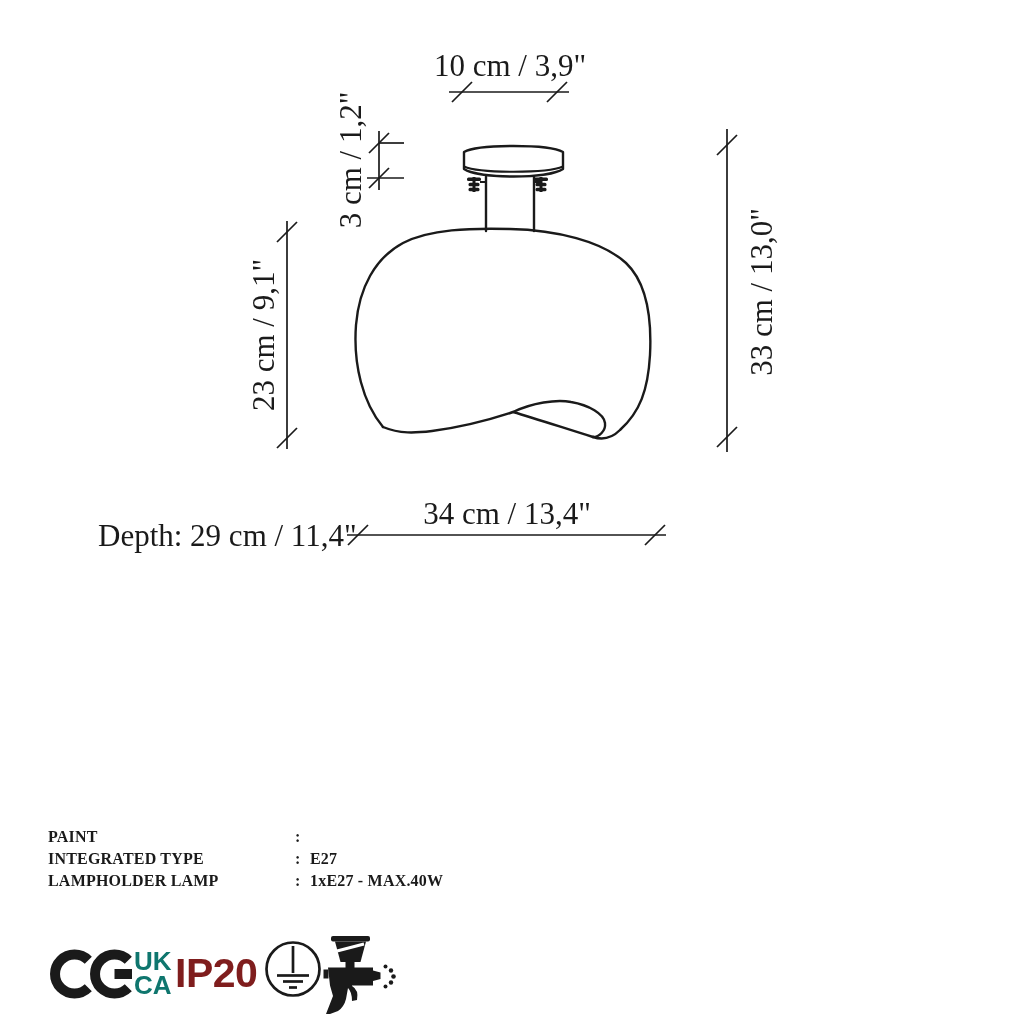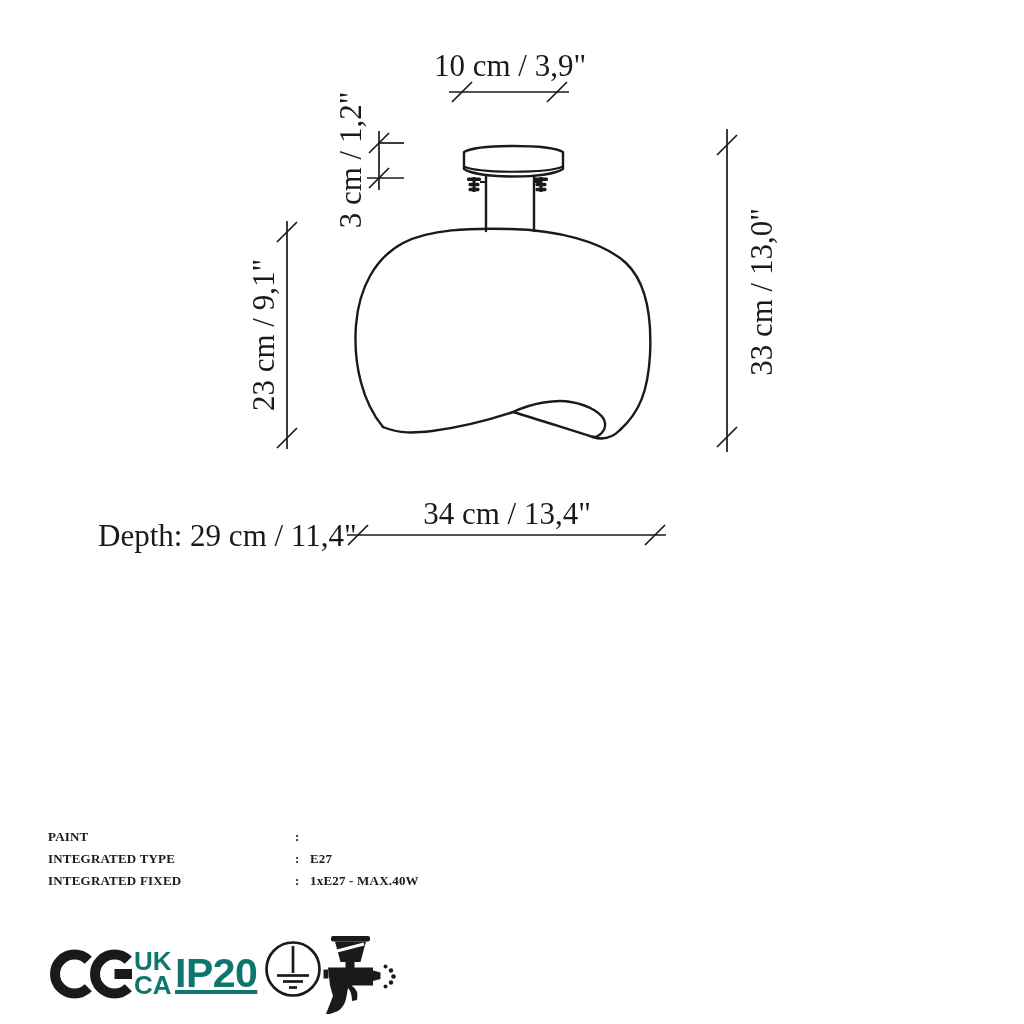--- a/index.html
+++ b/index.html
@@ -10,32 +10,32 @@
   .drawing-svg{position:absolute;left:0;top:0;width:1024px;height:1024px;}
   .outline{stroke:#1a1a1a;stroke-width:2.4;fill:none;stroke-linecap:round;stroke-linejoin:round;}
   .thin{stroke:#1a1a1a;stroke-width:2;fill:none;}
   .dimline{stroke:#1a1a1a;stroke-width:1.7;fill:none;}
   .dimtext{font-family:"Liberation Serif",serif;font-size:31px;fill:#1a1a1a;}
   .solid{fill:#1a1a1a;stroke:none;}
   .cearc{stroke:#1a1a1a;stroke-width:10;fill:none;stroke-linecap:butt;}
   .earthline{stroke:#1a1a1a;stroke-width:2.7;fill:none;stroke-linecap:butt;}
 
   .specs{position:absolute;left:48px;top:826px;
-    font-family:"Liberation Serif",serif;font-weight:bold;font-size:13px;
+    font-family:"Liberation Serif",serif;font-weight:bold;font-size:16px;
     line-height:22px;letter-spacing:0.2px;color:#1a1a1a;}
   .spec-row{display:flex;}
   .spec-label{width:247px;}
   .spec-colon{width:15px;}
 
   .ukca{position:absolute;left:134px;top:950px;
     font-family:"Liberation Sans",sans-serif;font-weight:700;
     font-size:26px;line-height:23.5px;letter-spacing:0px;color:#0f766e;}
   .ip20{position:absolute;left:175px;top:951px;
     font-family:"Liberation Sans",sans-serif;font-weight:700;
-    font-size:41px;line-height:44px;letter-spacing:-0.5px;color:#0f766e;text-decoration:underline;}
+    font-size:41px;line-height:44px;letter-spacing:-0.5px;color:#7f1d1d;}
 </style>
 </head>
 <body>
 
 <div class="canvas">
 
   <svg class="drawing-svg" viewBox="0 0 1024 1024">
 
     <g>
       <path class="outline" d="M 464,169 L 464,152 C 478,144 549,144 563,152 L 563,169 C 548,179 479,179 464,169 Z"></path>
@@ -157,21 +157,21 @@
     <div class="spec-row">
       <span class="spec-label">PAINT</span>
       <span class="spec-colon">:</span>
     </div>
     <div class="spec-row">
       <span class="spec-label">INTEGRATED TYPE</span>
       <span class="spec-colon">:</span>
       <span class="spec-value">E27</span>
     </div>
     <div class="spec-row">
-      <span class="spec-label">INTEGRATED FIXED</span>
+      <span class="spec-label">LAMPHOLDER LAMP</span>
       <span class="spec-colon">:</span>
       <span class="spec-value">1xE27 - MAX.40W</span>
     </div>
   </div>
 
   <div class="ukca">
     <div>UK</div>
     <div>CA</div>
   </div>
 

